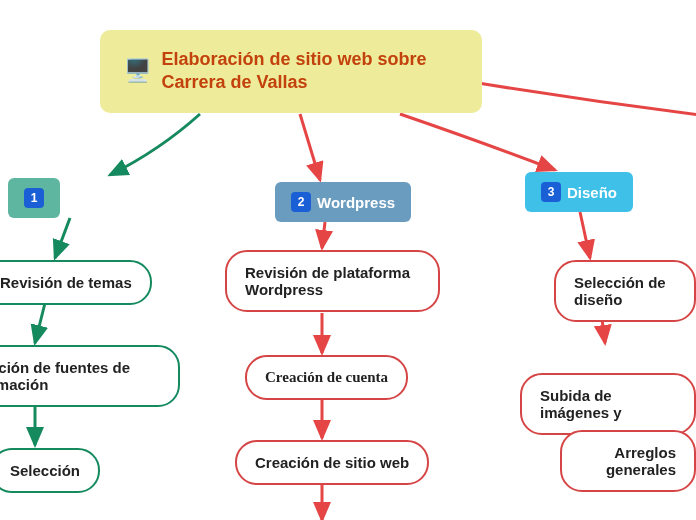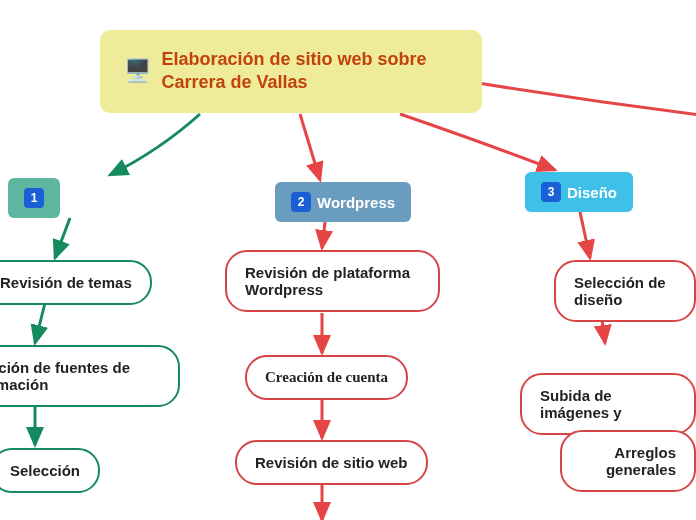--- a/index.html
+++ b/index.html
@@ -149,21 +149,21 @@
   <span>Selección</span>
 </div>
 
 <div class="leaf-node leaf-2" style="left:225px; top:250px; width:175px;">
   <span>Revisión de plataforma Wordpress</span>
 </div>
 <div class="leaf-node leaf-2" style="left:245px; top:355px;font-family:Liberation Serif, serif;">
   <span>Creación de cuenta</span>
 </div>
 <div class="leaf-node leaf-2" style="left:235px; top:440px;">
-  <span>Revisión de sitio web</span>
+  <span>Creación de sitio web</span>
 </div>
 
 <div class="leaf-node leaf-3" style="left:554px; top:260px;">
   <span>Selección de diseño</span>
 </div>
 <div class="leaf-node leaf-3" style="left:520px; top:345px;margin-top:28px;">
   <span>Subida de imágenes y</span>
 </div>
 <div class="leaf-node leaf-3" style="left:560px; top:430px;text-align:right;">
   <span>Arreglos generales</span>

